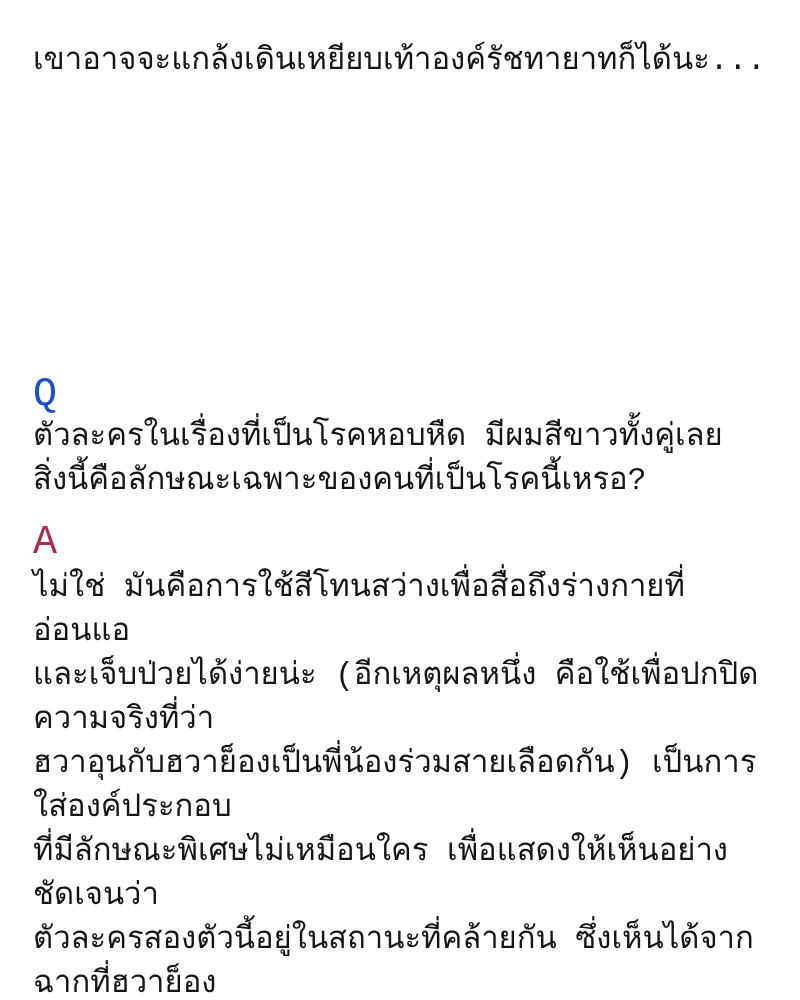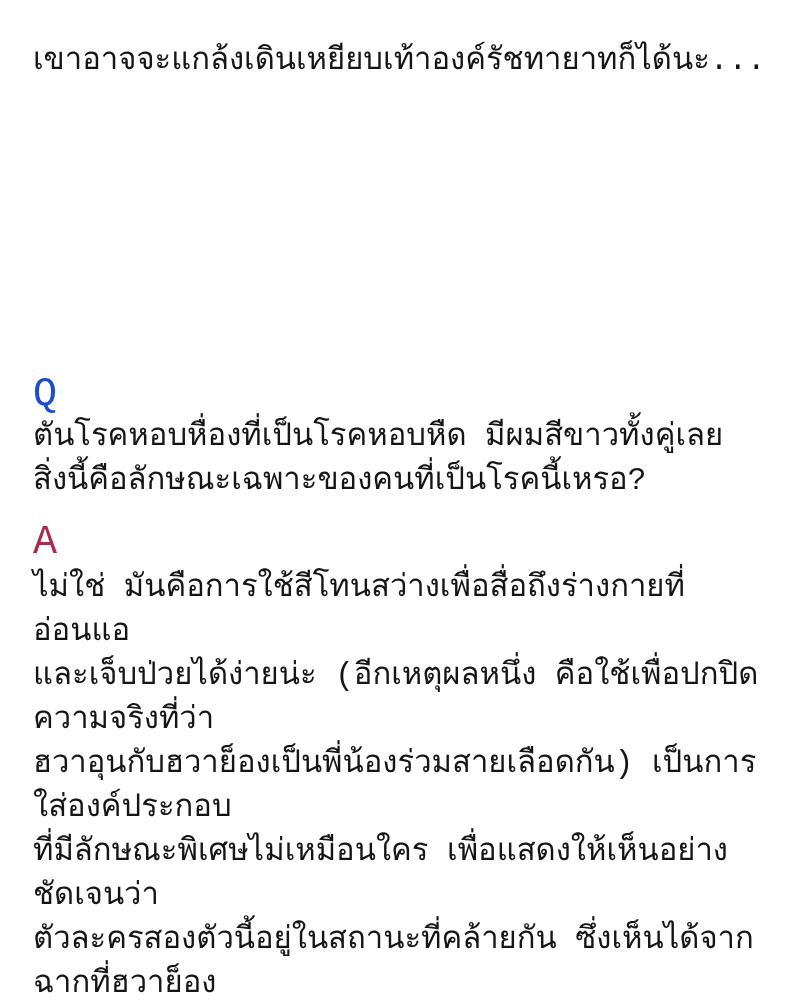--- a/index.html
+++ b/index.html
@@ -54,21 +54,21 @@
   </style>
 </head>
 <body>
 
 <div class="page">
 
   <div class="txt intro-line">เขาอาจจะแกล้งเดินเหยียบเท้าองค์รัชทายาทก็ได้นะ...</div>
 
   <div class="marker q-marker">Q</div>
 
-  <div class="txt question-text">ตันโรคหอบหื่องที่เป็นโรคหอบหืด มีผมสีขาวทั้งคู่เลย
+  <div class="txt question-text">ตัวละครในเรื่องที่เป็นโรคหอบหืด มีผมสีขาวทั้งคู่เลย
 สิ่งนี้คือลักษณะเฉพาะของคนที่เป็นโรคนี้เหรอ?</div>
 
   <div class="marker a-marker">A</div>
 
   <div class="txt answer-text">ไม่ใช่ มันคือการใช้สีโทนสว่างเพื่อสื่อถึงร่างกายที่อ่อนแอ
 และเจ็บป่วยได้ง่ายน่ะ (อีกเหตุผลหนึ่ง คือใช้เพื่อปกปิดความจริงที่ว่า
 ฮวาอุนกับฮวาย็องเป็นพี่น้องร่วมสายเลือดกัน) เป็นการใส่องค์ประกอบ
 ที่มีลักษณะพิเศษไม่เหมือนใคร เพื่อแสดงให้เห็นอย่างชัดเจนว่า
 ตัวละครสองตัวนี้อยู่ในสถานะที่คล้ายกัน ซึ่งเห็นได้จากฉากที่ฮวาย็อง
 เห็นภาพฮวาอุนซ้อนทับกับชินฮี การเลือกใช้ผมสีขาว ไม่ได้ใช้เพื่อสื่อว่า

